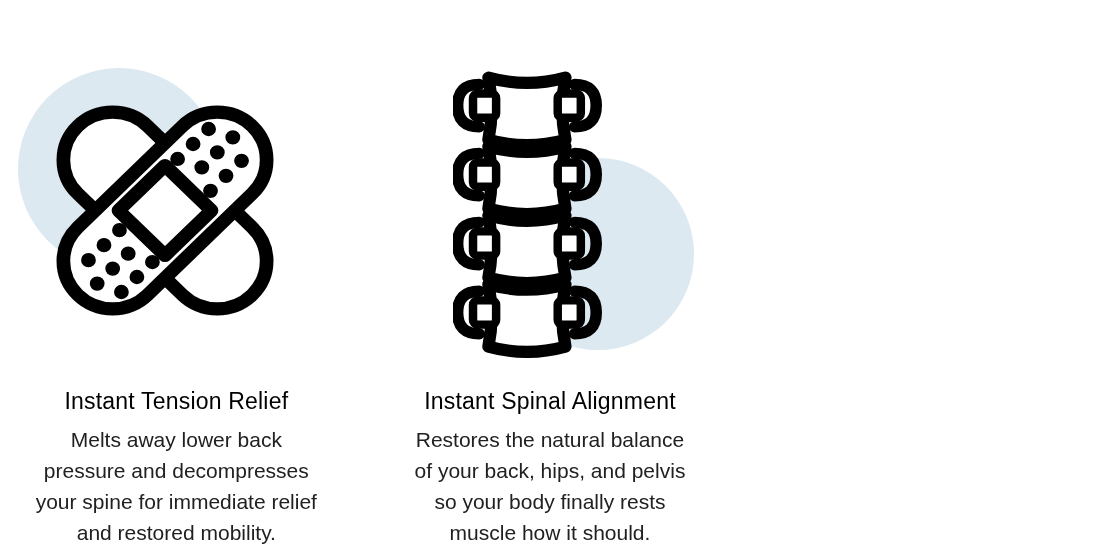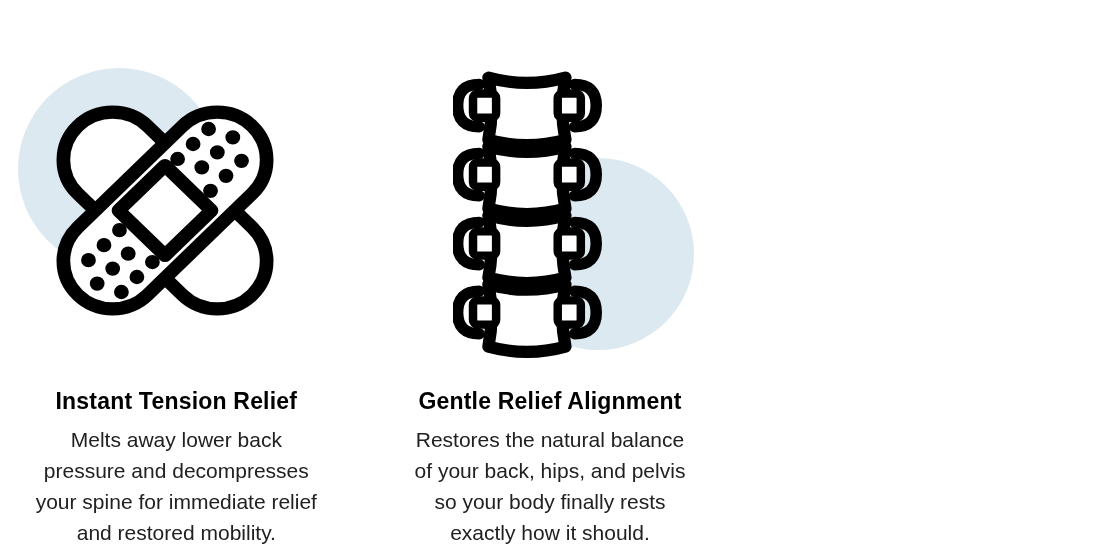--- a/index.html
+++ b/index.html
@@ -33,21 +33,21 @@
   .f2 .accent-circle { left: 135px; top: 158px; width: 192px; height: 192px; }
   .f2 svg.icon { left: 86px; top: 70px; width: 154px; height: 288px; }
   
   .f3 .accent-circle { left: 39px; top: 78px; width: 201px; height: 201px; }
   .f3 svg.icon { left: 60px; top: 88px; width: 264px; height: 262px; }
   .f3 .text { margin-left: 28px; }
 
   .feature h3 {
     margin: 18px 6px 9px;
     font-size: 23px;
-    font-weight: 700;
+    font-weight: 400;
     letter-spacing: 0.2px;
     color: var(--heading);
   }
   .feature p {
     margin: 0;
     font-size: 21px;
     line-height: 31px;
     color: var(--body-text);
     white-space: pre-line;
   }
@@ -135,22 +135,22 @@
             <path d="M23,141.5 Q48,148.5 73,141.5 Q69,162 73,182.5 Q48,189.5 23,182.5 Q27,162 23,141.5 Z" fill="#ffffff" stroke-width="8"></path>
             <rect x="13" y="152" width="15" height="16" rx="3" fill="#ffffff" stroke-width="5.5"></rect>
             <rect x="68" y="152" width="15" height="16" rx="3" fill="#ffffff" stroke-width="5.5"></rect>
             <path d="M17,146 Q3,146 3,160 Q3,174 17,174" fill="none" stroke-width="7.5"></path>
             <path d="M79,146 Q93,146 93,160 Q93,174 79,174" fill="none" stroke-width="7.5"></path>
           </g>
         </g>
       </svg>
     </div>
     <div class="text">
-      <h3>Gentle Relief Alignment</h3>
+      <h3>Instant Spinal Alignment</h3>
       <p>Restores the natural balance
 of your back, hips, and pelvis
 so your body finally rests
-exactly how it should.</p>
+muscle how it should.</p>
     </div>
   </section>
 
 
 </div>
 
 </body></html>

